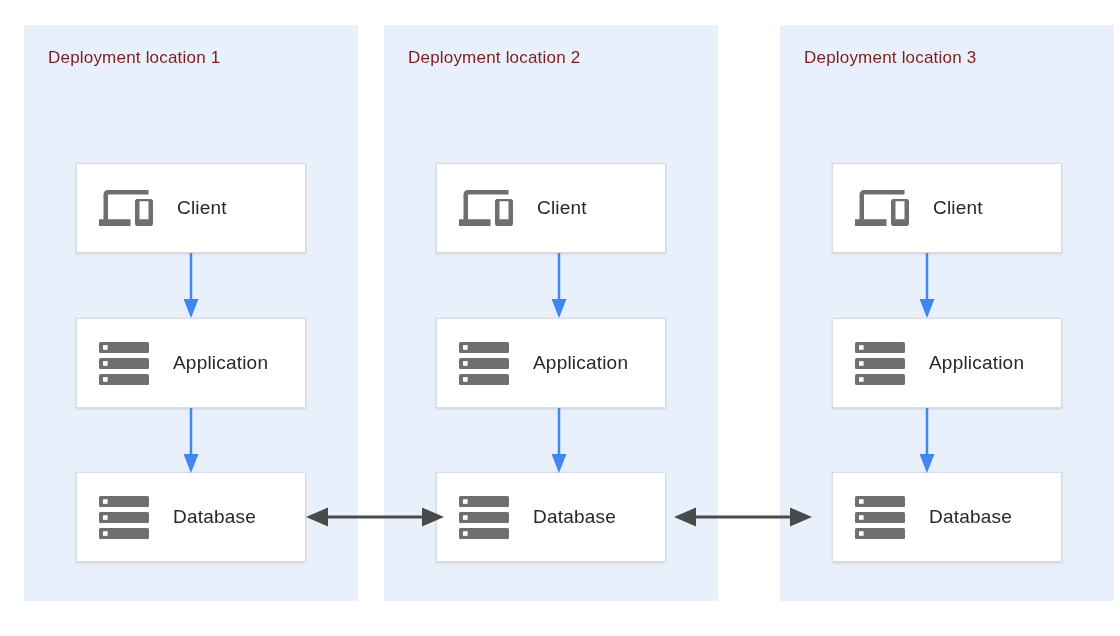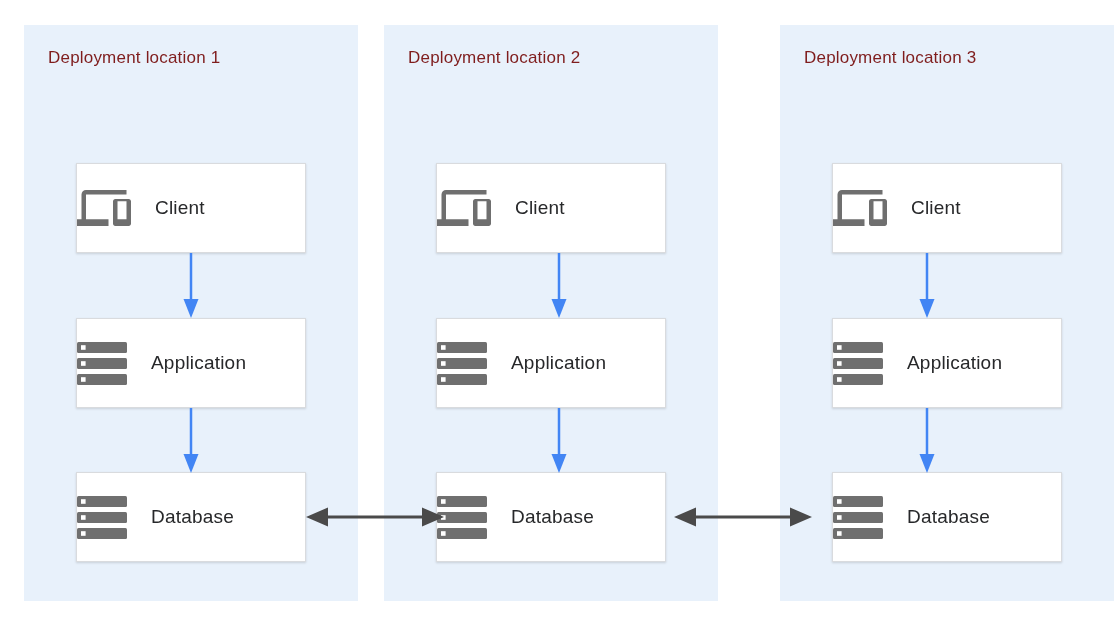--- a/index.html
+++ b/index.html
@@ -34,20 +34,21 @@
     position: absolute;
     left: 52px;
     width: 230px;
     height: 90px;
     box-sizing: border-box;
     background: #ffffff;
     border: 1px solid #d9dbde;
     box-shadow: 0 1px 2px rgba(60,64,67,0.18);
     display: flex;
     align-items: center;
+    padding-left: 22px;
   }
   .node.client      { top: 138px; }
   .node.application { top: 293px; text-align: right; }
   .node.database    { top: 447px; }
   .node-icon {
     flex: 0 0 auto;
     margin-right: 24px;
     display: flex;
     align-items: center;
     justify-content: center;

